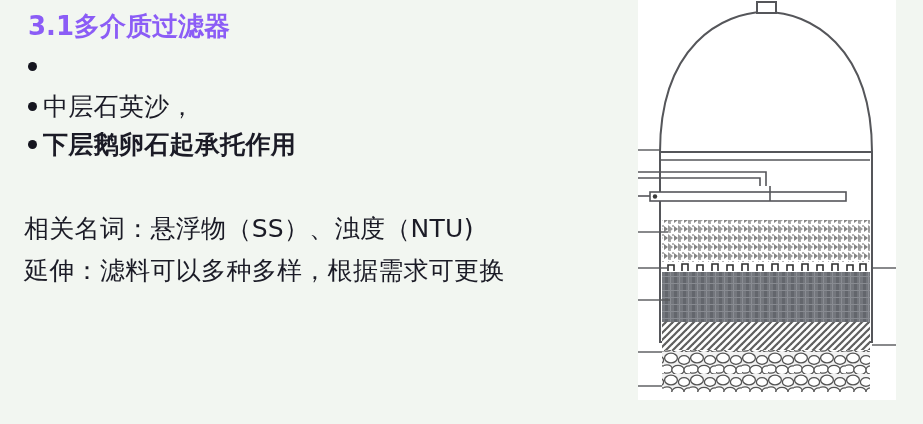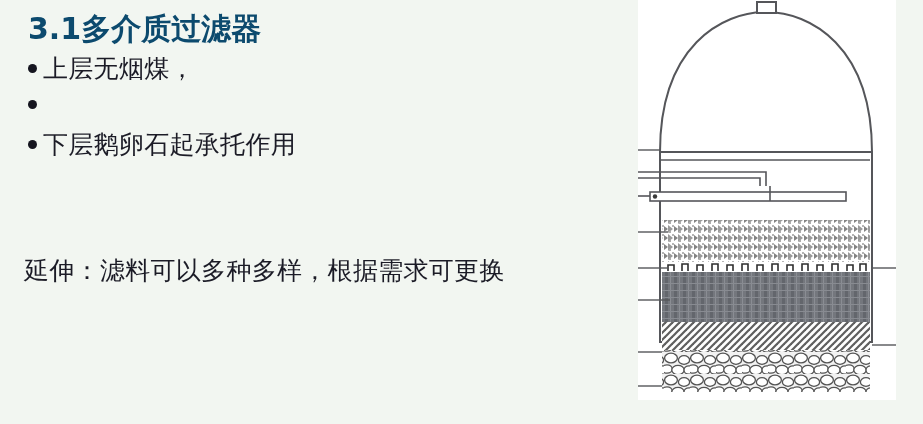--- a/index.html
+++ b/index.html
@@ -31,23 +31,23 @@
     left: 0;
     top: 0;
     width: 640px;
     height: 424px;
   }
 
   .slide-title {
     position: absolute;
     left: 28px;
     top: 9px;
-    font-size: 30px;
+    font-size: 26px;
     font-weight: bold;
-    color: #0c4a6e;
+    color: #8b5cf6;
     letter-spacing: 0px;
     white-space: nowrap;
   }
 
   .body-line {
     position: absolute;
     left: 28px;
     font-size: 25px;
     color: #1b1b26;
     white-space: nowrap;
@@ -63,21 +63,21 @@
     width: 9px;
     height: 9px;
     border-radius: 50%;
     background: #15151f;
     vertical-align: 4px;
     margin-right: 6px;
   }
 
   .line-1 { top: 52px; }
   .line-2 { top: 90px; }
-  .line-3 { top: 128px; }
+  .line-3 { top: 128px; font-weight: bold; }
   .line-4 { top: 170px; left: 24px; }
   .line-5 { top: 212px; left: 24px; }
   .line-6 { top: 254px; left: 24px; text-align: right; }
   .line-7 { top: 296px; left: 110px; }
 
   
   .diagram-panel {
     position: absolute;
     left: 638px;
     top: 0px;
@@ -95,32 +95,33 @@
 </head>
 <body style="background: rgb(242, 246, 241);">
 
 <div id="slide">
 
   <div class="text-col">
 
     <div class="slide-title">3.1多介质过滤器</div>
 
     <div class="body-line bulleted line-1">
-      <span class="bullet-dot"></span><span>上层无烟煤，</span>
+      <span class="bullet-dot"></span>
     </div>
 
     <div class="body-line bulleted line-2">
-      <span class="bullet-dot"></span>
+      <span class="bullet-dot"></span><span>中层石英沙，</span>
     </div>
 
     <div class="body-line bulleted line-3">
       <span class="bullet-dot"></span><span>下层鹅卵石起承托作用</span>
     </div>
 
 
+    <div class="body-line line-5">相关名词：悬浮物（SS）、浊度（NTU)</div>
 
     <div class="body-line line-6">延伸：滤料可以多种多样，根据需求可更换</div>
 
   </div>
 
   <div class="diagram-panel">
     <svg class="diagram-svg" viewBox="0 0 258 400" xmlns="http://www.w3.org/2000/svg">
       <defs>
 
         <pattern id="pat-anthracite" width="10" height="9" patternUnits="userSpaceOnUse">

